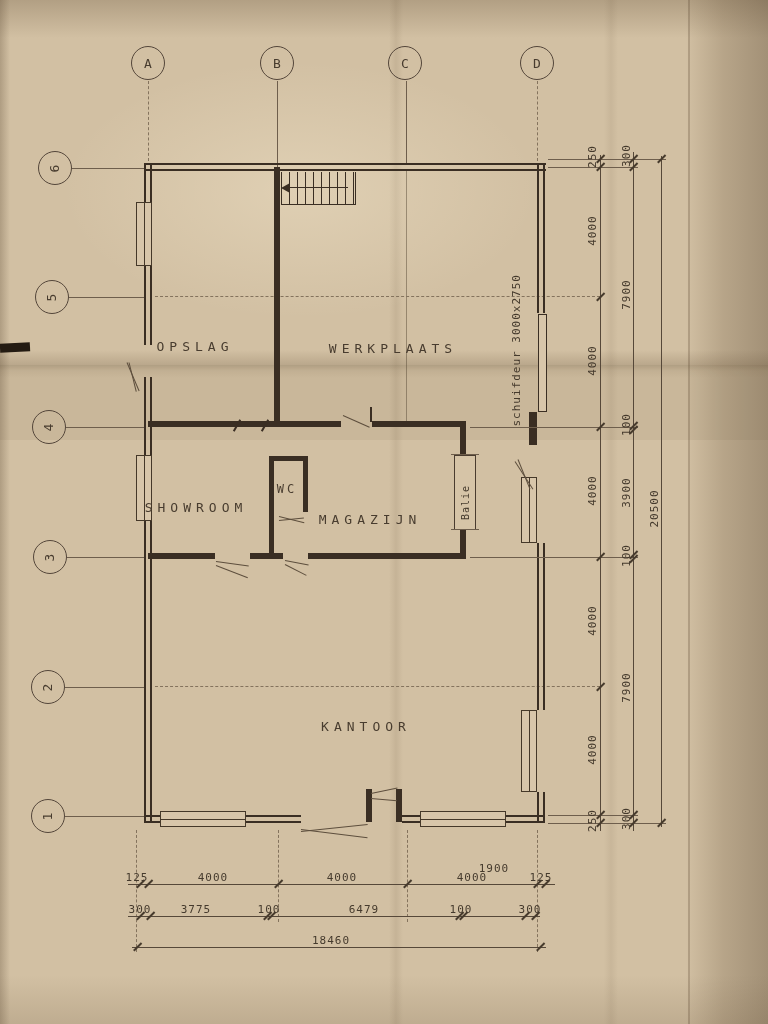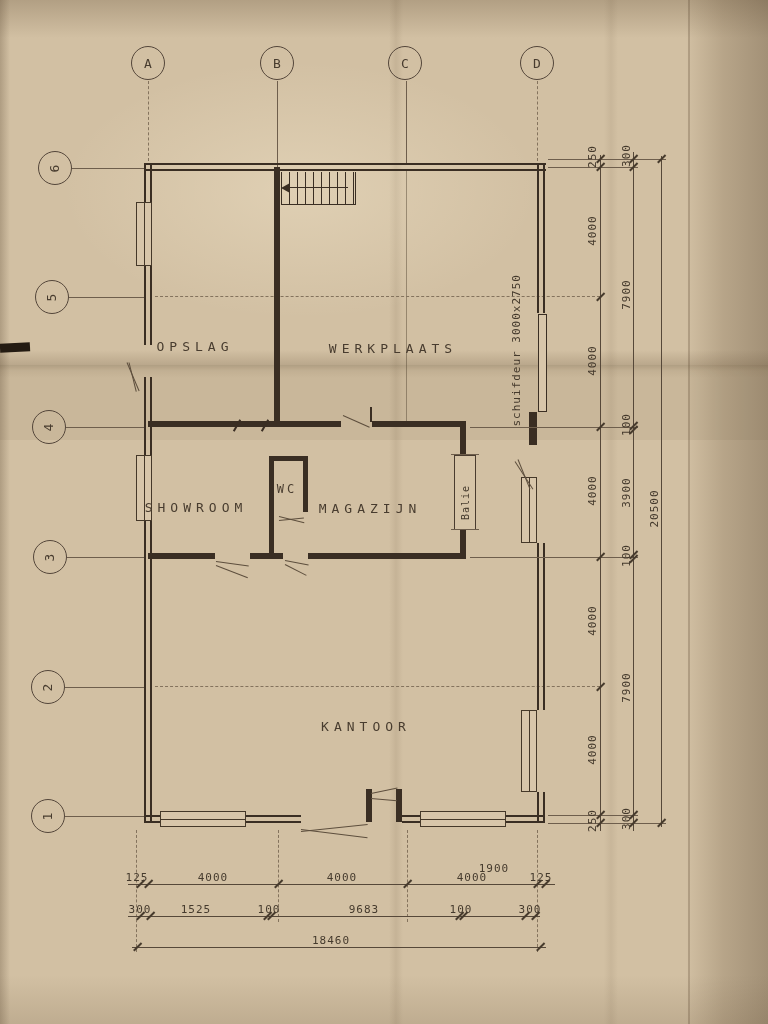--- a/index.html
+++ b/index.html
@@ -167,21 +167,21 @@
   <div class="swing" style="left:371px;top:798px;width:26px;transform:rotate(5deg);"></div>
   <div class="swing" style="left:301px;top:829px;width:67px;transform:rotate(7deg);"></div>
   <div class="swing" style="left:301px;top:831px;width:67px;transform:rotate(-6deg);"></div>
   <div class="ink" style="left:236px;top:419px;width:2px;height:13px;transform:rotate(30deg);"></div>
   <div class="ink" style="left:264px;top:419px;width:2px;height:13px;transform:rotate(30deg);"></div>
 
   <div class="rt" style="left:135px;top:339px;width:120px;">OPSLAG</div>
   <div class="rt" style="left:308px;top:341px;width:170px;">WERKPLAATS</div>
   <div class="rt" style="left:131px;top:500px;width:130px;">SHOWROOM</div>
   <div class="rt" style="left:267px;top:482px;width:40px;font-size:12px;letter-spacing:3px;">WC</div>
-  <div class="rt" style="left:295px;top:501px;width:150px;">MAGAZIJN</div>
+  <div class="rt" style="left:295px;top:512px;width:150px;">MAGAZIJN</div>
   <div class="rt" style="left:286px;top:719px;width:160px;">KANTOOR</div>
 
   <div class="ln" style="left:548px;top:159px;width:118px;"></div>
   <div class="ln" style="left:548px;top:167px;width:90px;"></div>
   <div class="ln" style="left:470px;top:427px;width:168px;"></div>
   <div class="ln" style="left:470px;top:557px;width:168px;"></div>
   <div class="ln" style="left:548px;top:815px;width:90px;"></div>
   <div class="ln" style="left:548px;top:823px;width:118px;"></div>
 
   <div class="lv dml" style="left:600px;top:155px;height:676px;"></div>
@@ -247,21 +247,21 @@
 
   <div class="tk" style="left:132px;top:946px;"></div>
   <div class="tk" style="left:535px;top:946px;"></div>
 
   <div class="dt" style="left:112px;top:871px;width:50px;">125</div>
   <div class="dt" style="left:188px;top:871px;width:50px;">4000</div>
   <div class="dt" style="left:317px;top:871px;width:50px;">4000</div>
   <div class="dt" style="left:447px;top:871px;width:50px;">4000</div>
   <div class="dt" style="left:516px;top:871px;width:50px;">125</div>
   <div class="dt" style="left:115px;top:903px;width:50px;">300</div>
-  <div class="dt" style="left:171px;top:903px;width:50px;">1525</div>
+  <div class="dt" style="left:171px;top:903px;width:50px;">3775</div>
   <div class="dt" style="left:244px;top:903px;width:50px;">100</div>
-  <div class="dt" style="left:339px;top:903px;width:50px;">9683</div>
+  <div class="dt" style="left:339px;top:903px;width:50px;">6479</div>
   <div class="dt" style="left:436px;top:903px;width:50px;">100</div>
   <div class="dt" style="left:469px;top:862px;width:50px;">1900</div>
   <div class="dt" style="left:505px;top:903px;width:50px;">300</div>
   <div class="dt" style="left:306px;top:934px;width:50px;">18460</div>
 
 </div>
 
 </body></html>

